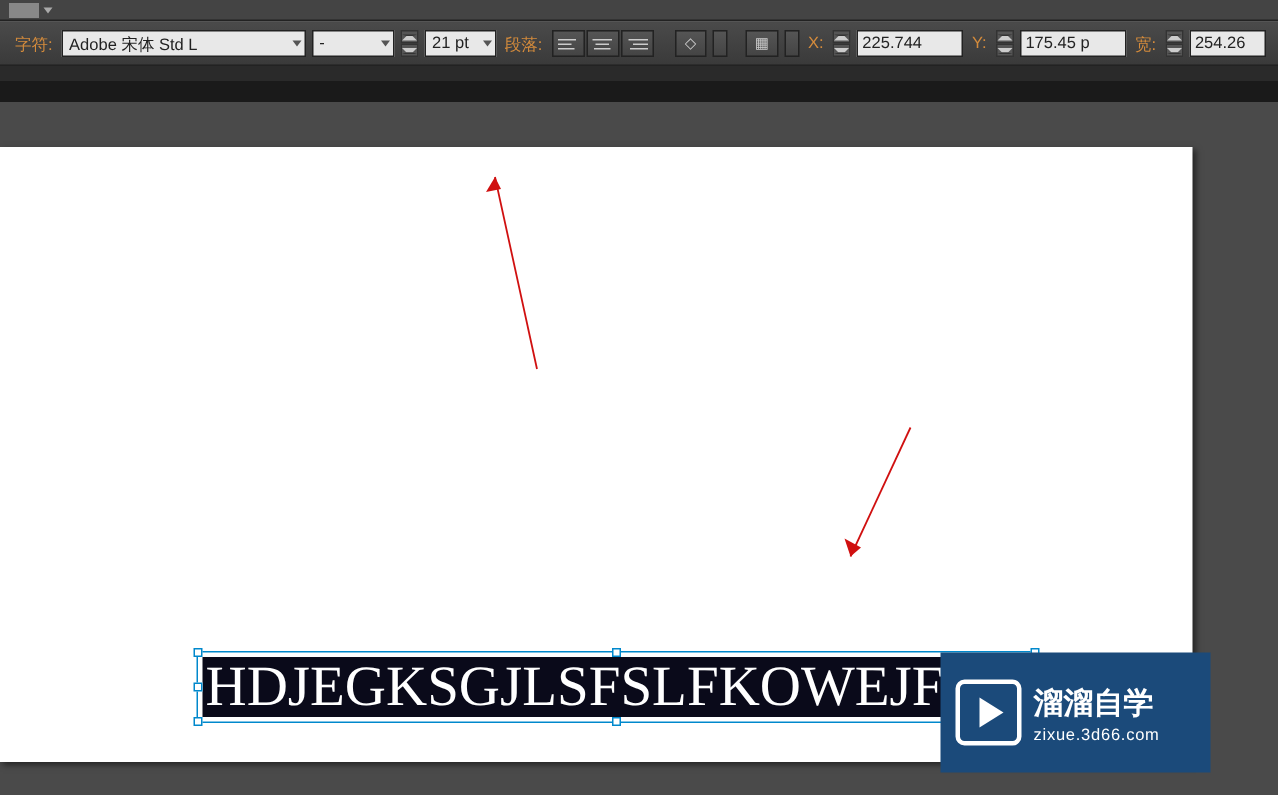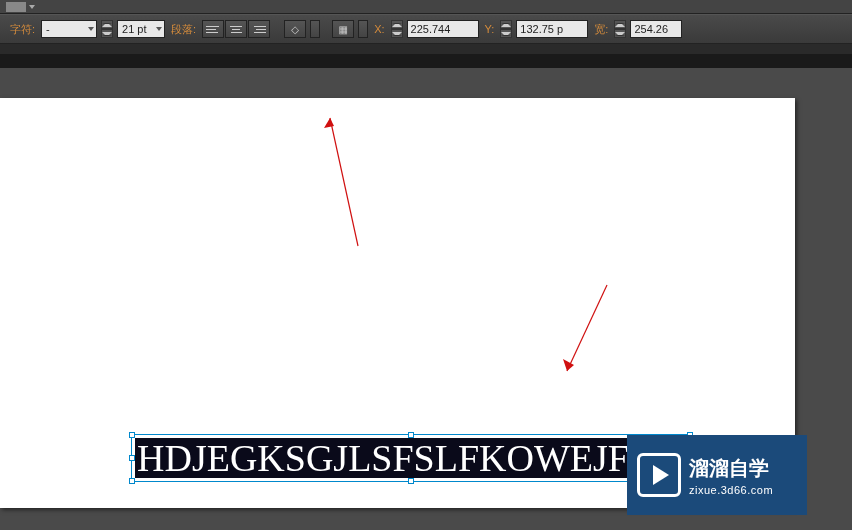--- a/index.html
+++ b/index.html
@@ -232,20 +232,24 @@
 
 <div class="top-strip">
   <div class="top-strip-icon"></div>
   <div class="top-strip-dd">
     <div style="width:0;height:0;border-left:3px solid transparent;border-right:3px solid transparent;border-top:4px solid #aaa"></div>
   </div>
 </div>
 
 <div class="toolbar">
   <span class="label-orange">字符:</span>
+  <div class="dropdown font-dd">
+    <span>Adobe 宋体 Std L</span>
+    <div class="dd-arrow"></div>
+  </div>
   <div class="dropdown style-dd">
     <span>-</span>
     <div class="dd-arrow"></div>
   </div>
   <div class="spinner">
     <div>
         <div class="tri-up"></div>
       </div>
     <div>
         <div class="tri-dn"></div>
@@ -303,21 +307,21 @@
   <span class="label-orange">Y:</span>
   <div class="spinner">
     <div>
         <div class="tri-up"></div>
       </div>
       <div>
         <div class="tri-dn"></div>
       </div>
   </div>
   <div class="coord-input">
-    <span>132.75 p</span>
+    <span>175.45 p</span>
   </div>
 
   <span class="label-orange">宽:</span>
   <div class="spinner">
     <div>
         <div class="tri-up"></div>
       </div>
       <div>
         <div class="tri-dn"></div>
       </div>

